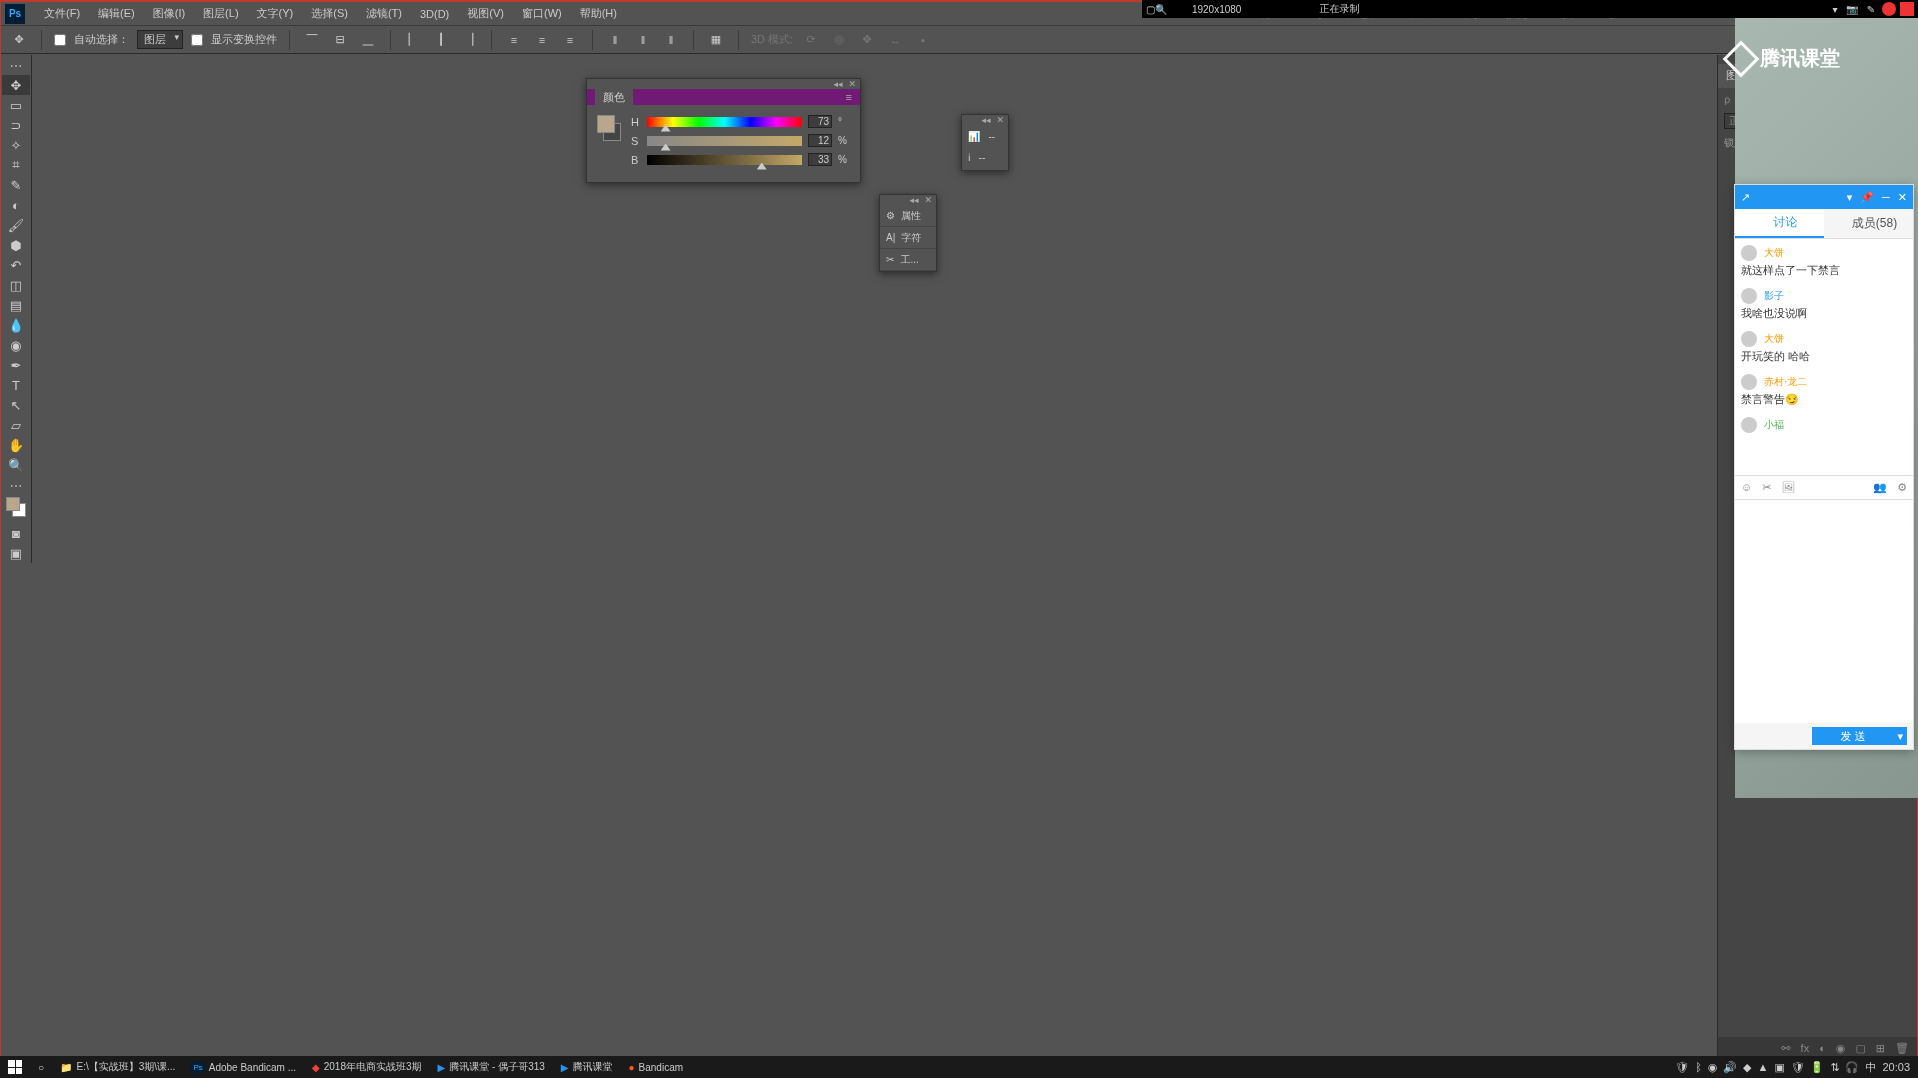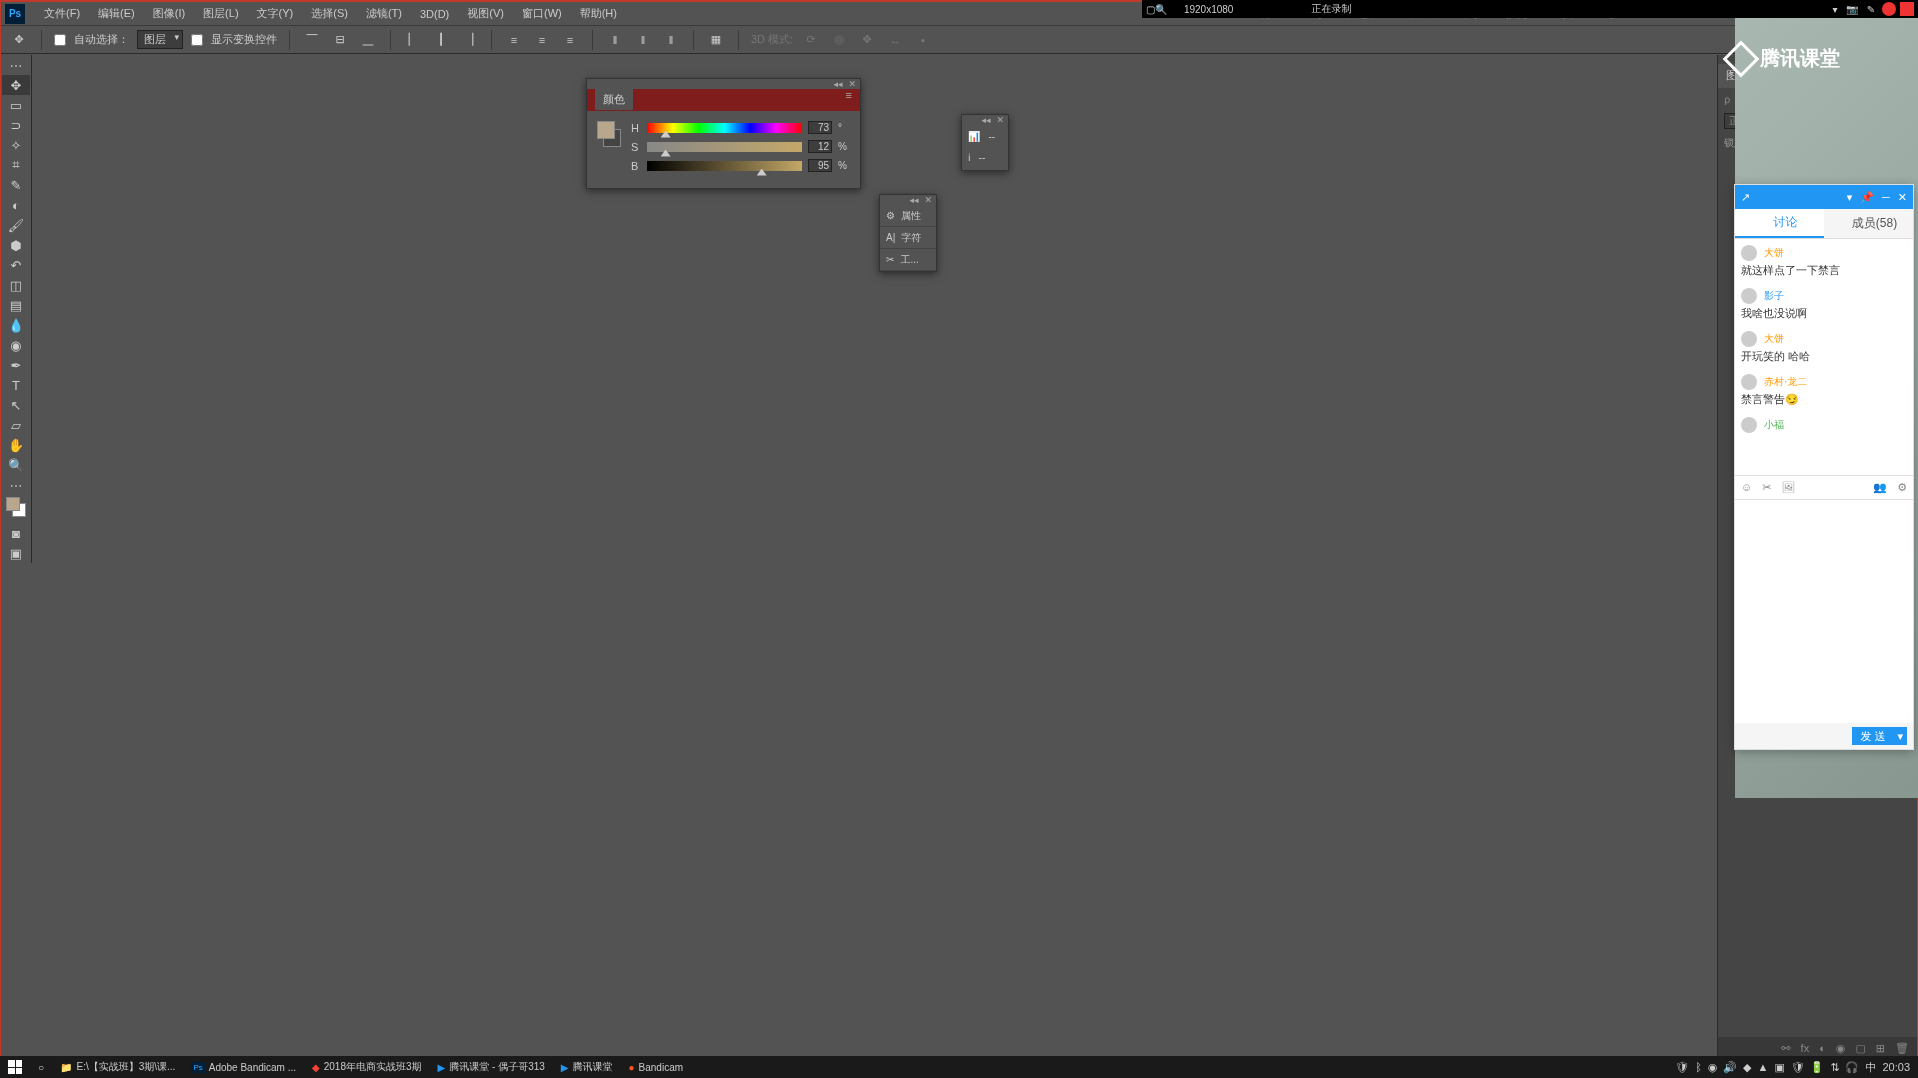--- a/index.html
+++ b/index.html
@@ -1,20 +1,20 @@
 <!DOCTYPE html>
 <html><head>
 <meta charset="utf-8">
 <style>
 * { margin: 0; padding: 0; box-sizing: border-box; font-family: "Microsoft YaHei", sans-serif; }
 body { width: 1918px; height: 1078px; background: #535353; overflow: hidden; position: relative; }
 
 
 .recorder-bar { position: absolute; top: 0; left: 1142px; right: 0; height: 18px; background: #000; color: #ccc; font-size: 10px; display: flex; align-items: center; padding: 0 4px; z-index: 100; }
-.recorder-bar .res { margin-left: 16px; }
+.recorder-bar .res { margin-left: 24px; }
 .recorder-bar .status { margin-left: 78px; }
 .recorder-bar .icons { margin-left: auto; display: flex; gap: 4px; }
 .recorder-bar .icons span { width: 14px; height: 14px; display: flex; align-items: center; justify-content: center; }
 .rec-dot { width: 8px; height: 8px; background: #e33; border-radius: 50%; }
 .stop-sq { width: 8px; height: 8px; background: #e33; }
 
 
 .ps-window { position: absolute; top: 0; left: 0; right: 0; bottom: 0; background: #535353; border: 1px solid #c0392b; border-top: 2px solid #c0392b; }
 
 
@@ -42,21 +42,21 @@
 .swatch-fg { position: absolute; width: 14px; height: 14px; background: #b8a68d; border: 1px solid #888; top: 2px; left: 4px; z-index: 2; }
 .swatch-bg { position: absolute; width: 14px; height: 14px; background: #fff; border: 1px solid #888; top: 8px; left: 10px; }
 
 
 .canvas-area { position: absolute; top: 53px; left: 31px; right: 202px; bottom: 18px; background: #535353; }
 
 
 .panel { position: absolute; background: #535353; border: 1px solid #333; box-shadow: 0 2px 8px rgba(0,0,0,0.5); color: #ccc; font-size: 11px; }
 .color-panel { top: 76px; left: 585px; width: 275px; }
 .panel-tabbar { height: 10px; background: #535353; display: flex; justify-content: flex-end; padding: 0 4px; font-size: 9px; color: #aaa; gap: 6px; }
-.panel-tabs { height: 22px; display: flex; align-items: flex-start; padding: 0 8px; background: #7f1d1d; }
+.panel-tabs { height: 16px; display: flex; align-items: center; padding: 0 8px; background: #701a75; }
 .panel-tabs .tab { padding: 3px 8px; background: #535353; }
 .panel-tabs .menu-icon { margin-left: auto; color: #aaa; }
 .color-body { padding: 10px; display: flex; gap: 10px; }
 .color-swatch-big { position: relative; width: 24px; height: 28px; }
 .color-swatch-big .fg { position: absolute; width: 18px; height: 18px; background: #b8a68d; border: 1px solid #888; top: 0; left: 0; z-index: 2; }
 .color-swatch-big .bg { position: absolute; width: 18px; height: 18px; background: #444; border: 1px solid #888; top: 8px; left: 6px; }
 .color-sliders { flex: 1; }
 .color-row { display: flex; align-items: center; gap: 6px; margin-bottom: 6px; }
 .color-row .label { width: 10px; }
 .color-row .track { flex: 1; height: 10px; position: relative; }
@@ -107,21 +107,21 @@
 .chat-msg .meta { display: flex; align-items: center; gap: 7px; margin-bottom: 2px; }
 .chat-msg .avatar { width: 16px; height: 16px; border-radius: 50%; background: #ccc; font-size: 8px; display: flex; align-items: center; justify-content: center; }
 .chat-msg .name { font-size: 10px; color: #2196f3; }
 .chat-msg .name.orange { color: #ff9800; }
 .chat-msg .name.green { color: #4caf50; }
 .chat-msg .text { font-size: 11px; color: #333; }
 .chat-footer { height: 24px; display: flex; align-items: center; padding: 0 6px; gap: 10px; border-top: 1px solid #ddd; color: #888; }
 .chat-footer .spacer { flex: 1; }
 .chat-input { flex: 1; background: #fff; border-top: 1px solid #ddd; }
 .chat-send { height: 26px; display: flex; justify-content: flex-end; padding: 4px 6px; background: #f5f5f5; }
-.chat-send button { background: #2196f3; color: #fff; border: none; padding: 2px 8px; font-size: 11px; cursor: pointer; }
+.chat-send button { background: #2196f3; color: #fff; border: none; padding: 2px 28px; font-size: 11px; cursor: pointer; }
 
 
 .brand-logo { position: absolute; top: 45px; right: 78px; color: #fff; font-size: 20px; font-weight: bold; z-index: 90; display: flex; align-items: center; gap: 6px; }
 .brand-logo .dia { width: 26px; height: 26px; border: 3px solid #fff; transform: rotate(45deg); }
 
 
 .video-bg { position: absolute; top: 18px; right: 0; width: 183px; height: 780px; background: linear-gradient(135deg, #a8b8b0, #889890); z-index: 50; }
 
 
 .taskbar { position: absolute; bottom: 0; left: 0; right: 0; height: 22px; background: #1a1a1a; display: flex; align-items: center; color: #ccc; font-size: 10px; z-index: 300; }
@@ -263,21 +263,21 @@
               <div class="thumb" style="left:12%"></div>
             </div>
           <span class="val">12</span>
           <span class="unit">%</span>
         </div>
         <div class="color-row">
           <span class="label">B</span>
           <div class="track bri">
               <div class="thumb" style="left:74%"></div>
             </div>
-          <span class="val">95</span>
+          <span class="val">33</span>
           <span class="unit">%</span>
         </div>
       </div>
     </div>
   </div>
 
   <div class="panel mini-palette">
     <div class="panel-tabbar">
       <span>◂◂</span>
       <span>✕</span>

